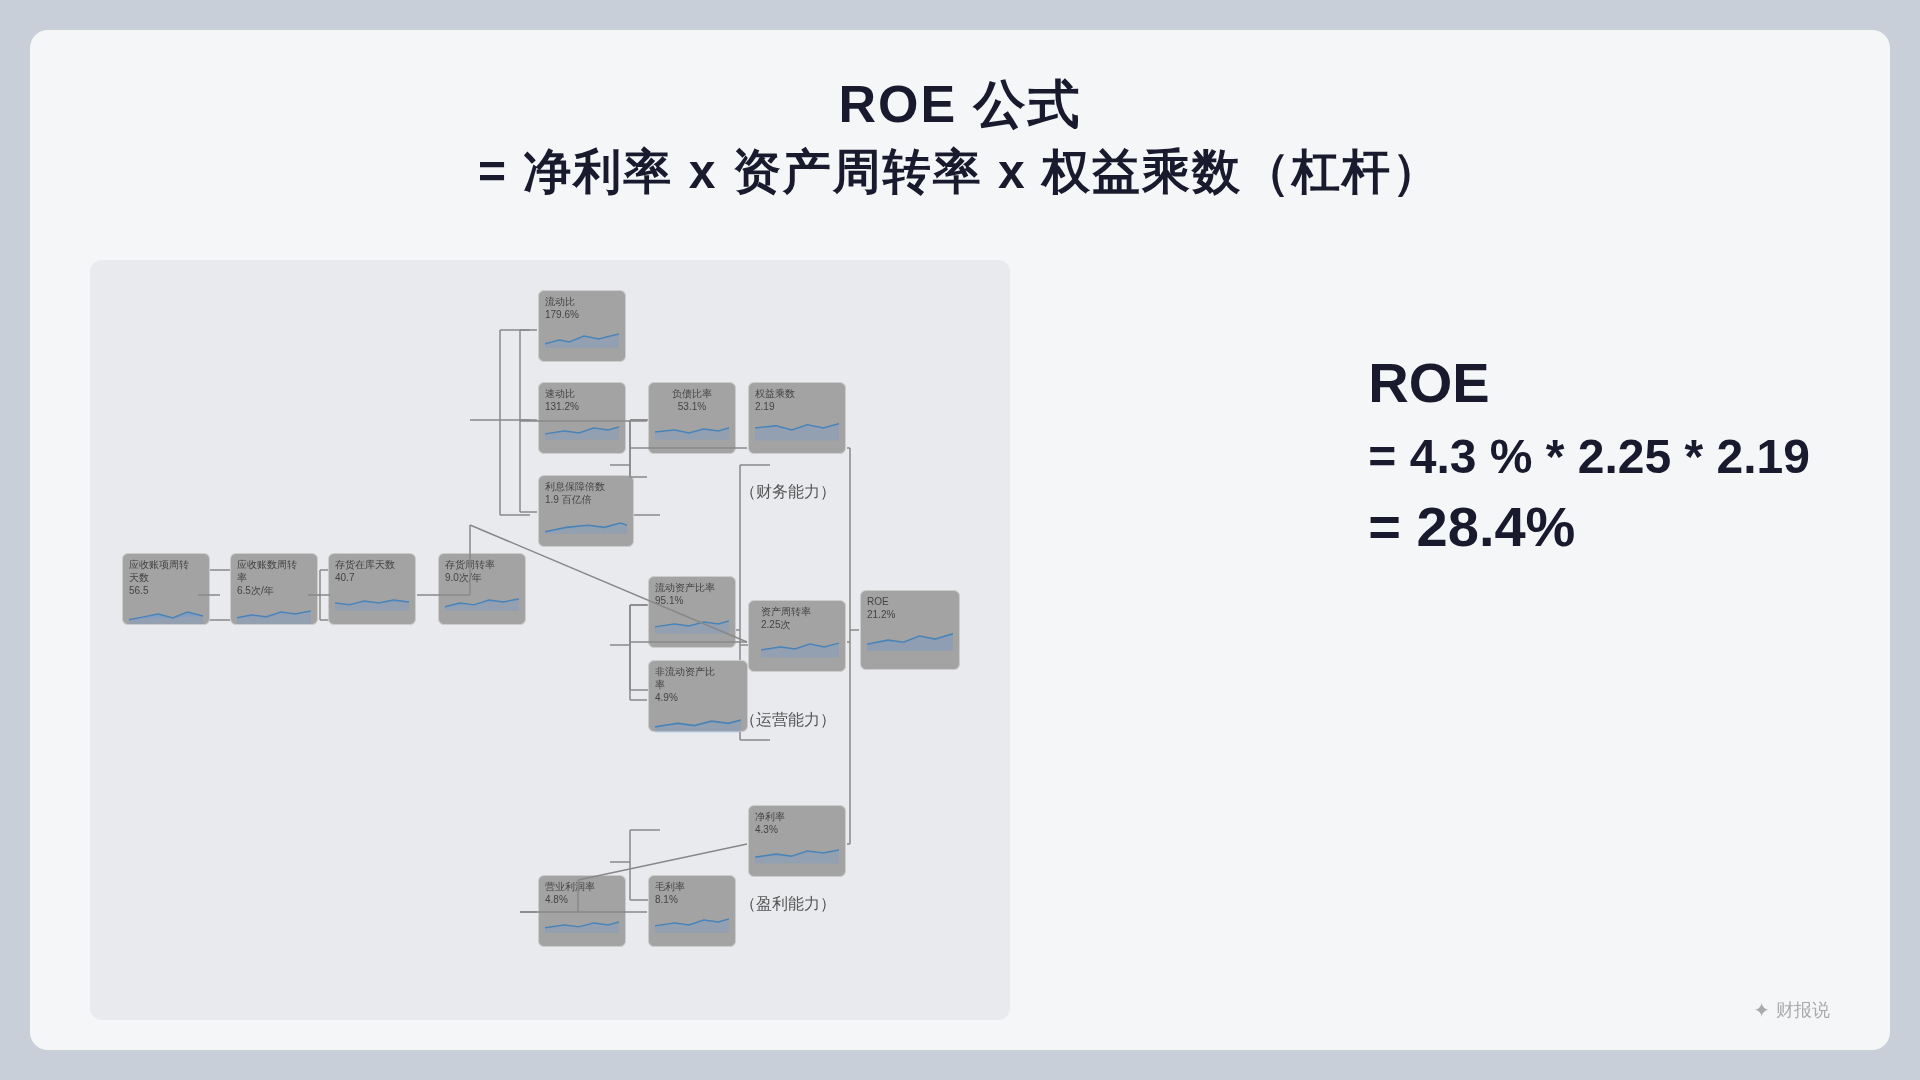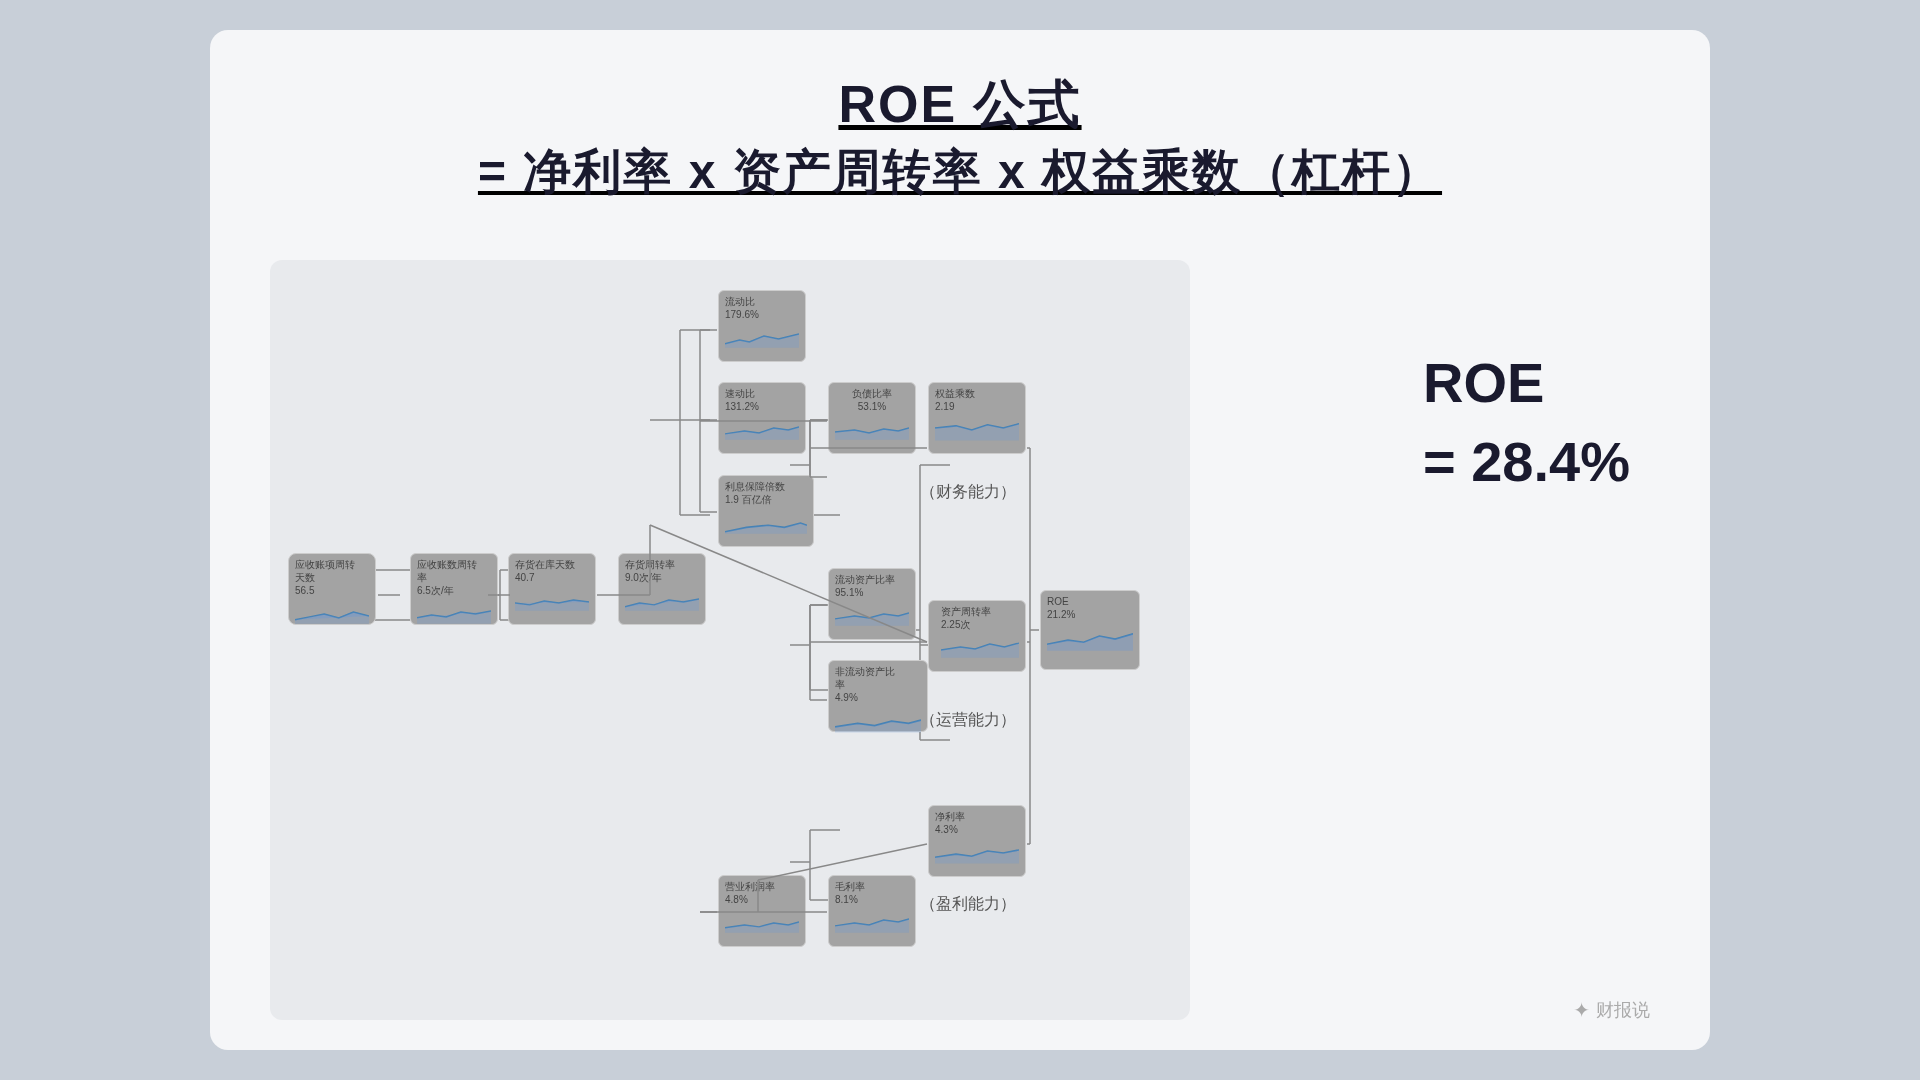--- a/index.html
+++ b/index.html
@@ -7,27 +7,26 @@
       width: 1920px;
       height: 1080px;
       background: #c8cfd8;
       display: flex;
       align-items: center;
       justify-content: center;
       font-family: "PingFang SC", "Microsoft YaHei", "SimHei", sans-serif;
       overflow: hidden;
     }
     .slide {
-      width: 1500px;
+      width: 1860px;
       height: 1020px;
       background: #f5f6f8;
       border-radius: 18px;
       position: relative;
       padding: 40px 60px 30px 60px;
-      text-decoration: underline;
     }
     .title-area {
       text-align: center;
       margin-bottom: 20px;
     }
     .title-line1 {
       font-size: 52px;
       font-weight: 800;
       color: #1a1a2e;
       letter-spacing: 2px;
@@ -187,21 +186,21 @@
       <line x1="640" y1="370" x2="620" y2="370" stroke="#888" stroke-width="1.5"></line>
 
       <line x1="530" y1="570" x2="560" y2="570" stroke="#888" stroke-width="1.5"></line>
       <line x1="530" y1="640" x2="560" y2="640" stroke="#888" stroke-width="1.5"></line>
       <line x1="530" y1="570" x2="530" y2="640" stroke="#888" stroke-width="1.5"></line>
       <line x1="530" y1="602" x2="510" y2="602" stroke="#888" stroke-width="1.5"></line>
 
       <line x1="130" y1="335" x2="220" y2="335" stroke="#888" stroke-width="1.5"></line>
     </svg>
 
-    <div class="metric-box" style="left:18px; top:293px;border-radius:8px;">
+    <div class="metric-box" style="left:32px; top:293px;">
       <div class="label">应收账项周转<br>天数<br>56.5</div>
       <div class="chart-area">
         <svg viewBox="0 0 76 22">
             <polyline points="0,18 15,15 30,12 45,16 60,10 76,14" fill="rgba(100,150,220,0.3)" stroke="steelblue" stroke-width="1.5"></polyline>
             <polygon points="0,18 15,15 30,12 45,16 60,10 76,14 76,22 0,22" fill="rgba(100,150,220,0.25)"></polygon>
           </svg>
       </div>
     </div>
 
     <div class="metric-box" style="left:140px; top:293px;">
@@ -279,21 +278,21 @@
       <div class="chart-area">
         <svg viewBox="0 0 80 22">
             <polyline points="0,10 20,8 35,12 50,7 65,10 80,6" stroke="steelblue" stroke-width="1.5" fill="none"></polyline>
             <polygon points="0,10 20,8 35,12 50,7 65,10 80,6 80,22 0,22" fill="rgba(100,150,220,0.25)"></polygon>
           </svg>
       </div>
     </div>
 
     <div class="category-label" style="left:650px; top:222px; width:120px;">（财务能力）</div>
 
-    <div class="metric-box" style="left:558px; top:308px;">
+    <div class="metric-box" style="left:558px; top:316px;">
       <div class="label">流动资产比率<br>95.1%</div>
       <div class="chart-area">
         <svg viewBox="0 0 76 22">
             <polyline points="0,15 20,12 35,14 50,10 65,12 76,9" stroke="steelblue" stroke-width="1.5" fill="none"></polyline>
             <polygon points="0,15 20,12 35,14 50,10 65,12 76,9 76,22 0,22" fill="rgba(100,150,220,0.25)"></polygon>
           </svg>
       </div>
     </div>
 
     <div class="metric-box" style="left:558px; top:400px; width:100px;">
@@ -395,20 +394,21 @@
       <line x1="130" y1="335" x2="108" y2="335" stroke="#888" stroke-width="1.5"></line>
 
       <line x1="350" y1="335" x2="380" y2="335" stroke="#888" stroke-width="1.5"></line>
       <line x1="380" y1="265" x2="380" y2="335" stroke="#888" stroke-width="1.5"></line>
       <line x1="380" y1="265" x2="657" y2="382" stroke="#888" stroke-width="1.5"></line>
     </svg>
   </div>
 
   <div class="formula-area">
     <div class="formula-roe-title">ROE</div>
+    <div class="formula-line">= 4.3 % * 2.25 * 2.19</div>
     <div class="formula-result">= 28.4%</div>
   </div>
 
   <div class="watermark">
     <span class="watermark-icon">✦</span>
     <span>财报说</span>
   </div>
 </div>
 
 </body></html>

